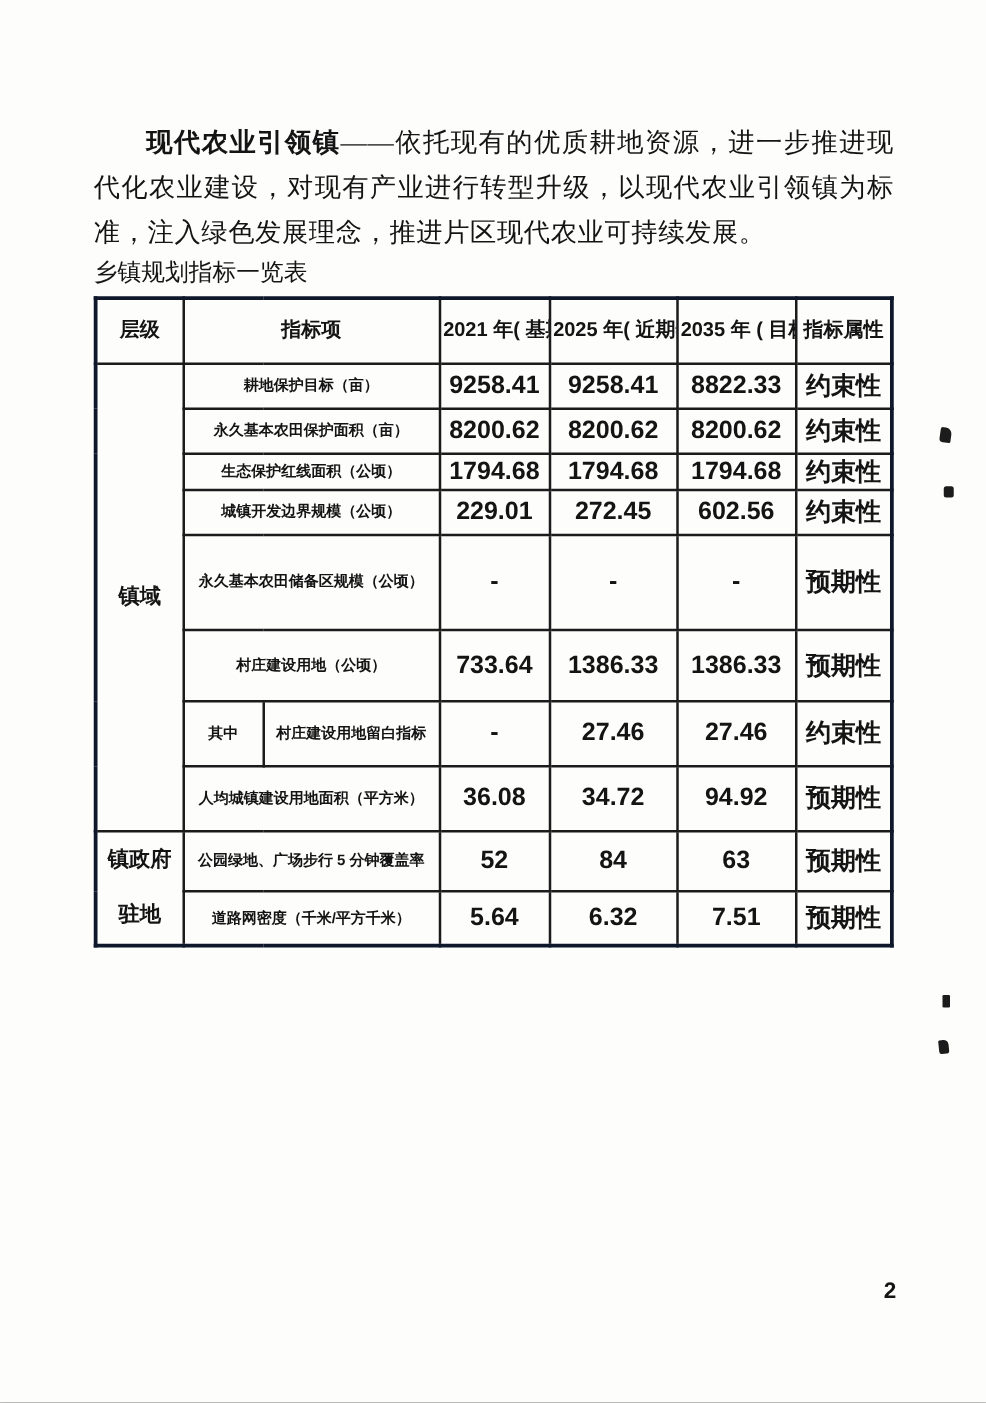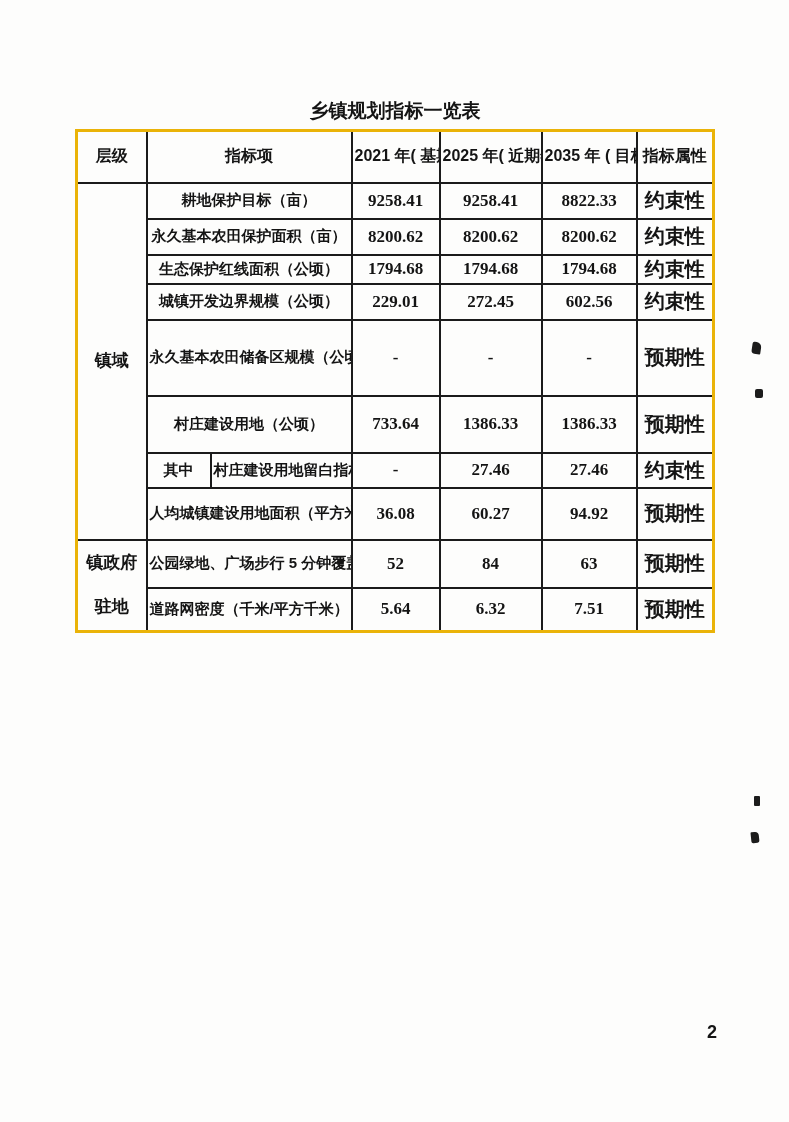--- a/index.html
+++ b/index.html
@@ -29,45 +29,44 @@
   .lead { font-weight:bold; }
   .section-heading {
     margin:2px 0 0 0;
     padding-left:42px;
     font-size:21px;
     line-height:36px;
     font-weight:bold;
   }
   .table-title {
     margin-top:2px;
-    text-align:center;
     font-family:"Liberation Sans", sans-serif;
-    font-weight:bold;
+    font-weight:normal;
     font-size:19px;
     line-height:26px;
   }
   table.indicators {
     margin-top:5px;
     border-collapse:collapse;
     table-layout:fixed;
     width:637px;
     font-family:"Liberation Sans", sans-serif;
-    border:3px solid #eab308;
+    border:3px solid #0f172a;
   }
   table.indicators td {
     border:2px solid #1b1b1b;
     text-align:center;
     vertical-align:middle;
     font-weight:bold;
     padding:0 2px;
     overflow:hidden;
   }
   td.hdr { font-size:16px; white-space:nowrap; }
-  td.lbl { font-size:15px; white-space:nowrap; }
-  td.num { font-size:17px; font-family:Liberation Serif, serif; }
+  td.lbl { font-size:12px; white-space:nowrap; }
+  td.num { font-size:20px; font-family:Liberation Sans, sans-serif; }
   td.attr { font-size:20px; }
   td.grp { font-size:17px; line-height:2.6; }
   .page-number {
     position:absolute;
     left:707px; top:1022px;
     font-size:18px;
     font-weight:600;
     font-family:"Liberation Sans", sans-serif;
   }
   .speck { position:absolute; background:#1c1c1c; }
@@ -76,20 +75,21 @@
   .speck.s3 { left:754px; top:796px; width:6px;  height:10px; border-radius:1px; }
   .speck.s4 { left:751px; top:832px; width:8px;  height:11px; border-radius:1px 4px 2px 2px; transform:rotate(-6deg); }
 </style>
 </head>
 <body>
 
 <div class="page">
 
   <div class="content">
 
+    <p class="para"><span class="lead">现代农业引领镇</span><span>——依托现有的优质耕地资源，进一步推进现代化农业建设，对现有产业进行转型升级，以现代农业引领镇为标准，注入绿色发展理念，推进片区现代农业可持续发展。</span></p>
 
 
 
 
     <div class="table-title">乡镇规划指标一览表</div>
 
     <table class="indicators">
       <colgroup>
         <col style="width:70px">
         <col style="width:64px">
@@ -152,33 +152,33 @@
       </tr>
 
       <tr style="height:57px">
         <td class="lbl" colspan="2">村庄建设用地（公顷）</td>
         <td class="num">733.64</td>
         <td class="num">1386.33</td>
         <td class="num">1386.33</td>
         <td class="attr">预期性</td>
       </tr>
 
-      <tr style="height:35px">
+      <tr style="height:52px">
         <td class="lbl">其中</td>
         <td class="lbl">村庄建设用地留白指标</td>
         <td class="num">-</td>
         <td class="num">27.46</td>
         <td class="num">27.46</td>
         <td class="attr">约束性</td>
       </tr>
 
       <tr style="height:52px">
         <td class="lbl" colspan="2">人均城镇建设用地面积（平方米）</td>
         <td class="num">36.08</td>
-        <td class="num">60.27</td>
+        <td class="num">34.72</td>
         <td class="num">94.92</td>
         <td class="attr">预期性</td>
       </tr>
 
       <tr style="height:48px">
         <td class="grp" rowspan="2">镇政府驻地</td>
         <td class="lbl" colspan="2">公园绿地、广场步行 5 分钟覆盖率</td>
         <td class="num">52</td>
         <td class="num">84</td>
         <td class="num">63</td>

